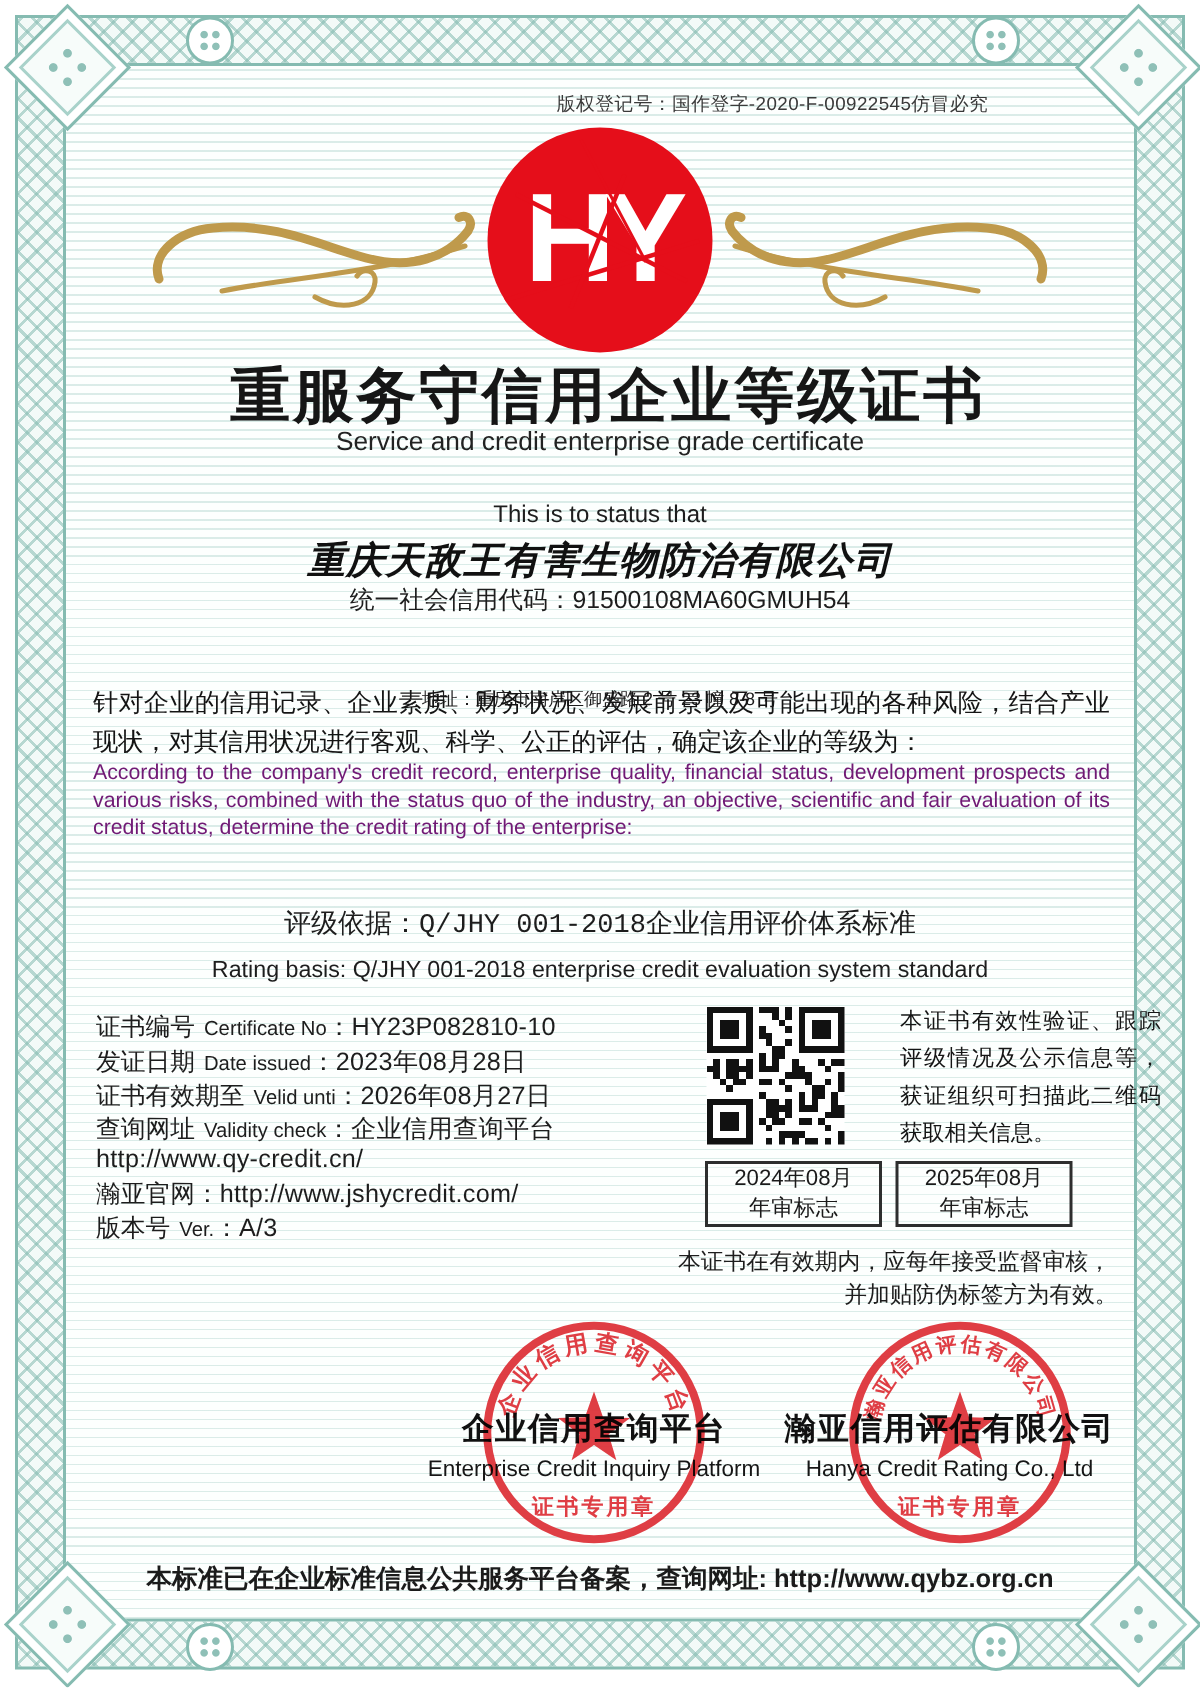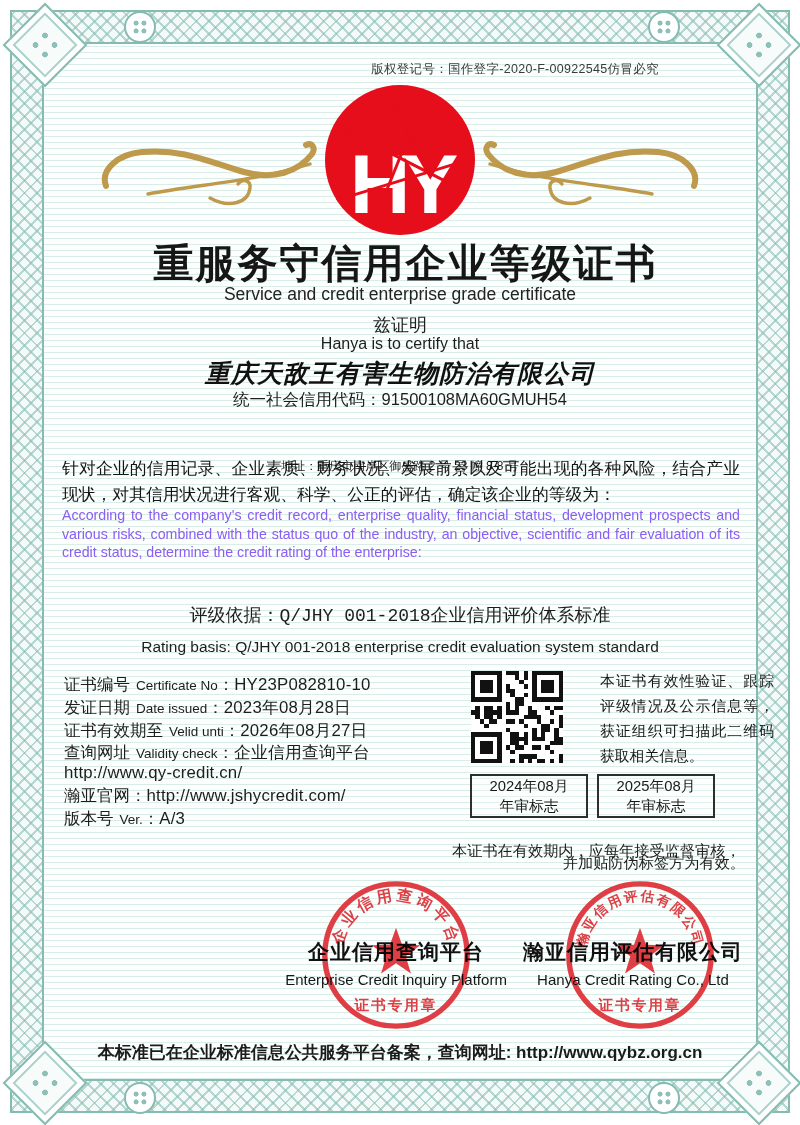--- a/index.html
+++ b/index.html
@@ -50,21 +50,21 @@
       radial-gradient(circle at 64% 64%, #8fc0b7 2.2px, transparent 2.8px),
       #fff;
   }
   .content{position:absolute;inset:0;z-index:3;}
   .abs{position:absolute;}
   .ctr{text-align:center;left:0;right:0;}
 
   .copyright{top:61px;left:230px;width:570px;text-align:center;font-size:12.5px;color:#3a3a3a;letter-spacing:.3px;}
 
   .logo{left:325px;top:85px;width:150px;height:150px;border-radius:50%;
-    background:var(--accent-red);display:flex;align-items:flex-end;justify-content:center;overflow:hidden;}
+    background:var(--accent-red);display:flex;align-items:center;justify-content:center;overflow:hidden;}
   .logo-text{color:#fff;font-size:84px;font-weight:800;letter-spacing:-8px;transform:translateY(-2px);}
   .crack{position:absolute;background:var(--accent-red);}
   .crack.c1{left:12px;top:72px;width:128px;height:3px;transform:rotate(27deg);}
   .crack.c2{left:8px;top:94px;width:136px;height:3px;transform:rotate(-17deg);}
   .crack.c3{left:72px;top:28px;width:3px;height:96px;transform:rotate(22deg);}
   .crack.c4{left:38px;top:48px;width:92px;height:2px;transform:rotate(62deg);}
 
   .flourish{position:absolute;width:226px;height:100px;top:112px;}
   .flourish path{fill:none;stroke:var(--gold);stroke-linecap:round;}
   .flourish .p1{stroke-width:6;}
@@ -74,21 +74,21 @@
 
   .title-cn{top:236px;font-size:40px;font-weight:700;letter-spacing:2px;color:#161616;padding-left:11px;}
   .title-en{top:284px;font-size:17.5px;color:#222;}
   .certify-cn{top:313px;font-size:18px;}
   .certify-en{top:335px;font-size:16px;}
   .company-name{top:357px;font-size:25px;font-weight:700;letter-spacing:1px;color:#111;font-style:italic;}
   .company-code{top:389px;font-size:16.5px;}
   .company-addr{top:410px;font-size:12px;margin-top:48px;}
 
   .eval-cn{top:456px;left:62px;width:678px;font-size:16.8px;line-height:26px;text-align:justify;color:#141414;}
-  .eval-en{top:506px;left:62px;width:678px;font-size:14.2px;line-height:18.5px;text-align:justify;color:#8b5cf6;}
+  .eval-en{top:506px;left:62px;width:678px;font-size:14.2px;line-height:18.5px;text-align:justify;color:#701a75;}
 
   .rating{top:556px;font-size:43px;font-weight:800;color:var(--accent-red);letter-spacing:1px;}
   .basis-cn{top:603px;font-size:18px;font-family:Liberation Mono, monospace;}
   .basis-en{top:638px;font-size:15.5px;}
 
   .details{left:64px;top:674px;}
   .detail-line{height:22.3px;display:flex;align-items:baseline;white-space:nowrap;}
   .d-cn{font-size:16.5px;}
   .d-en{font-size:13.5px;margin-left:6px;}
   .d-sep{font-size:16.5px;}
@@ -98,21 +98,21 @@
   .qr svg{width:100%;height:100%;display:block;}
   .qr rect{fill:#111;}
   .qr .w{fill:#fff;}
   .qr-note{left:572px;top:669px;width:174px;font-size:14.8px;line-height:25px;text-align:justify;color:#151515;margin-left:28px;}
 
   .annual-box{top:774px;height:40px;border:2px solid #2e2e2e;background:rgba(255,255,255,.25);
     display:flex;flex-direction:column;align-items:center;justify-content:center;}
   .annual-box div{font-size:14.8px;line-height:20px;color:#1a1a1a;}
   .box1{left:470px;width:114px;}
   .box2{left:597px;width:114px;}
-  .superv1{left:452px;top:831px;width:293px;font-size:15.2px;text-align:left;margin-top:10px;}
+  .superv1{left:452px;top:831px;width:293px;font-size:15.2px;text-align:left;}
   .superv2{left:452px;top:853px;width:293px;font-size:15.2px;text-align:right;}
 
   .issuer{width:260px;text-align:center;}
   .issuer .name-cn{font-size:21px;font-weight:700;letter-spacing:1px;color:#111;}
   .issuer .name-en{font-size:15px;margin-top:5px;color:#161616;}
   .issuer1{left:266px;top:938px;}
   .issuer2{left:503px;top:938px;}
 
   .stamp{position:absolute;width:156px;height:156px;mix-blend-mode:multiply;opacity:.93;z-index:5;}
   .stamp .stamp-ring{fill:none;stroke:var(--stamp-red);stroke-width:5.5;}
@@ -161,22 +161,21 @@
       <span class="logo-text">HY</span>
       <div class="crack c1"></div>
       <div class="crack c2"></div>
       <div class="crack c3"></div>
       <div class="crack c4"></div>
     </div>
 
     <div class="abs ctr title-cn">重服务守信用企业等级证书</div>
     <div class="abs ctr title-en">Service and credit enterprise grade certificate</div>
 
-    <div class="abs ctr certify-cn">兹证明</div>
-    <div class="abs ctr certify-en">Hanya is to certify that</div>
+    <div class="abs ctr certify-en">This is to status that</div>
     <div class="abs ctr company-name">重庆天敌王有害生物防治有限公司</div>
     <div class="abs ctr company-code">统一社会信用代码：91500108MA60GMUH54</div>
     <div class="abs ctr company-addr">地址：重庆市南岸区御盛路 2 号 23 幢 8-8 号</div>
 
     <div class="abs eval-cn">针对企业的信用记录、企业素质、财务状况、发展前景以及可能出现的各种风险，结合产业现状，对其信用状况进行客观、科学、公正的评估，确定该企业的等级为：</div>
     <div class="abs eval-en">According to the company's credit record, enterprise quality, financial status, development prospects and various risks, combined with the status quo of the industry, an objective, scientific and fair evaluation of its credit status, determine the credit rating of the enterprise:</div>
 
     <div class="abs ctr basis-cn">评级依据：Q/JHY 001-2018企业信用评价体系标准</div>
     <div class="abs ctr basis-en">Rating basis: Q/JHY 001-2018 enterprise credit evaluation system standard</div>
 

